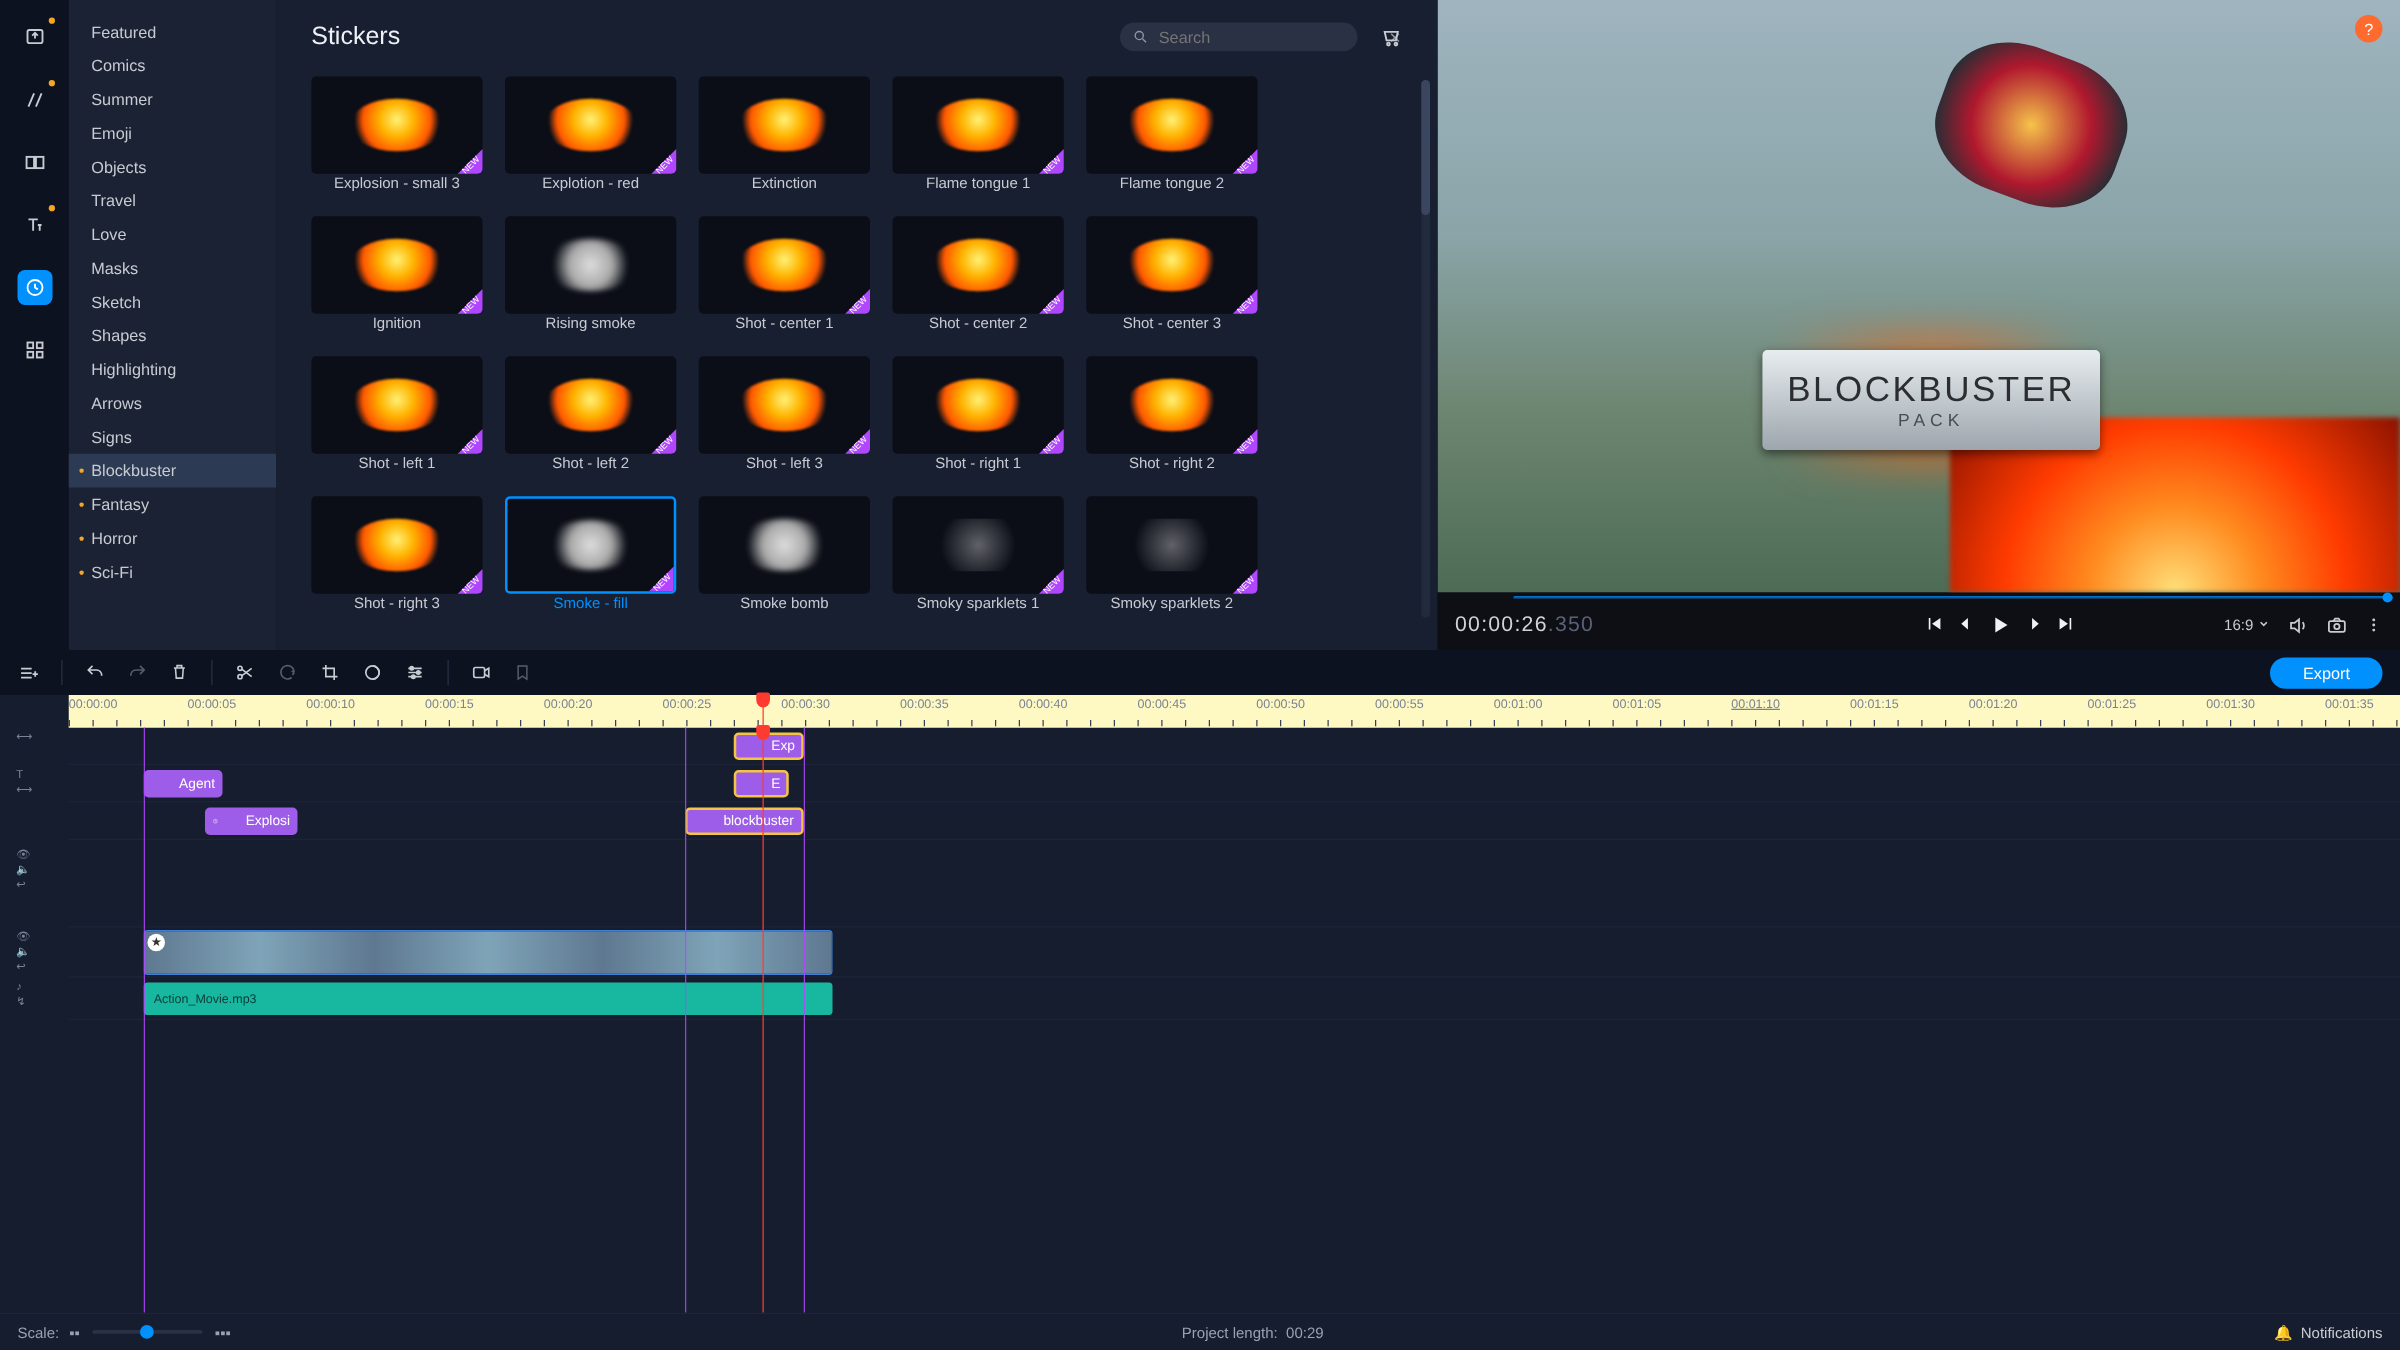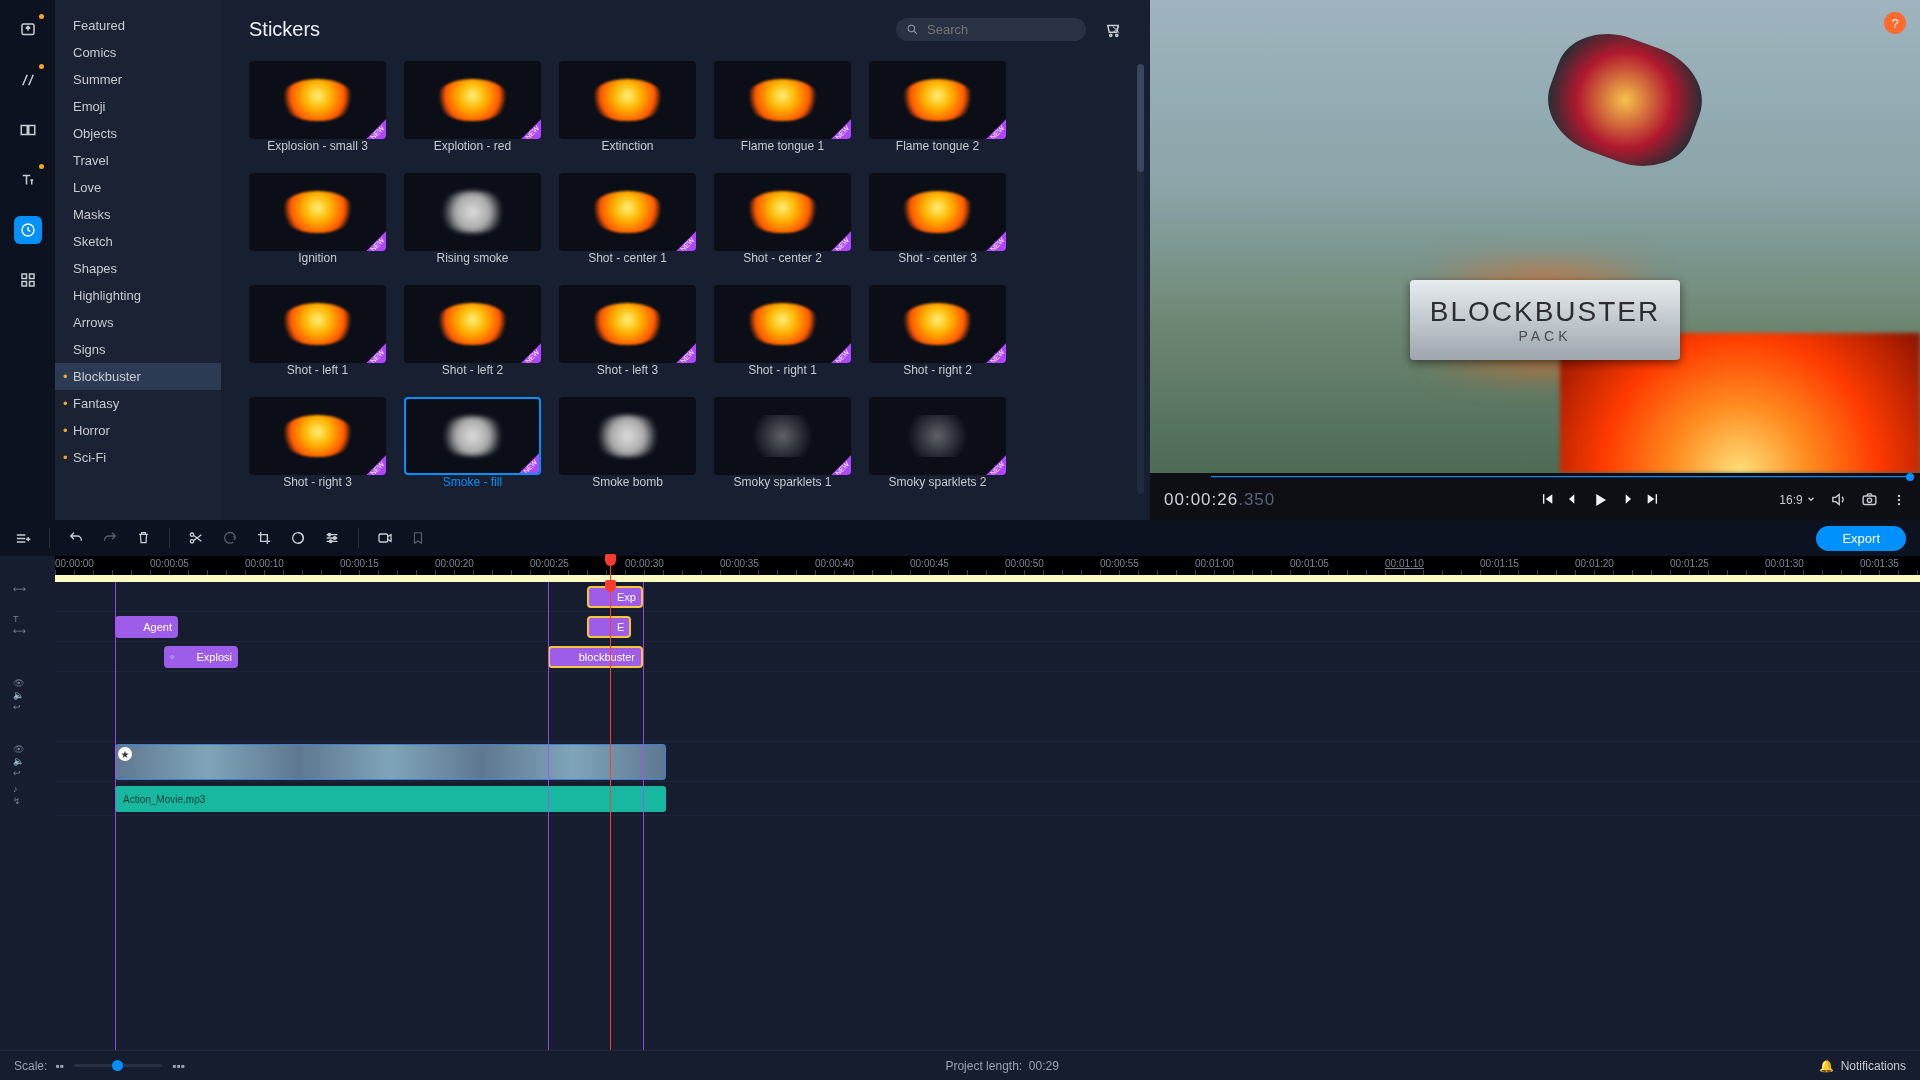--- a/index.html
+++ b/index.html
@@ -57,21 +57,21 @@
 .pbtn { color:#eef1f6; cursor:pointer; }
 .pc-right { display:flex; align-items:center; gap:14px; color:#c8cbd2;}
 
 .midbar { height:36px; background:#0d1220; display:flex; align-items:center; padding:0 14px; gap:18px;}
 .midbar .grp { display:flex; gap:18px; color:#c8cbd2;}
 .midbar .sep { width:1px; height:20px; background:#2a3145;}
 .midbar .flex { flex:1;}
 .export { background:#0091ff; color:#fff; padding:5px 26px; border-radius:14px; font-size:13px; cursor:pointer;}
 
 .timeline { flex:1; background:#161d2e; display:flex; flex-direction:column; position:relative;}
-.ruler { height:26px; position:relative; margin-left:55px; background:#000000; border-bottom:7px solid #fef9c3;}
+.ruler { height:26px; position:relative; margin-left:55px; background:#fef9c3; border-bottom:1px solid #fef9c3;}
 .ruler .tick { position:absolute; top:2px; font-size:10px; color:#7a8296; }
 .ruler .tmark { position:absolute; bottom:0; width:1px; height:5px; background:#394158;}
 .tracks { flex:1; position:relative; }
 .track { position:relative; height:30px; border-bottom:1px solid #1c243a; margin-left:55px;}
 .track.tall { height:40px;}
 .track-ctrl { position:absolute; left:-42px; top:2px; display:flex; flex-direction:column; gap:2px; color:#7a8296; font-size:9px;}
 .clip { position:absolute; top:4px; height:22px; border-radius:4px; display:flex; align-items:center; padding:0 6px; gap:22px; font-size:11px; color:#fff; overflow:hidden;}
 .clip.purple { background:#9d5de8; }
 .clip.outline { border:2px solid #f5c542; }
 .clip.video { top:2px; height:36px; background:linear-gradient(90deg,#5e7890,#7fa4b8,#5e7890,#7fa4b8,#5e7890,#7fa4b8,#5e7890); border:1px solid #3d80d6; border-radius:3px;}

